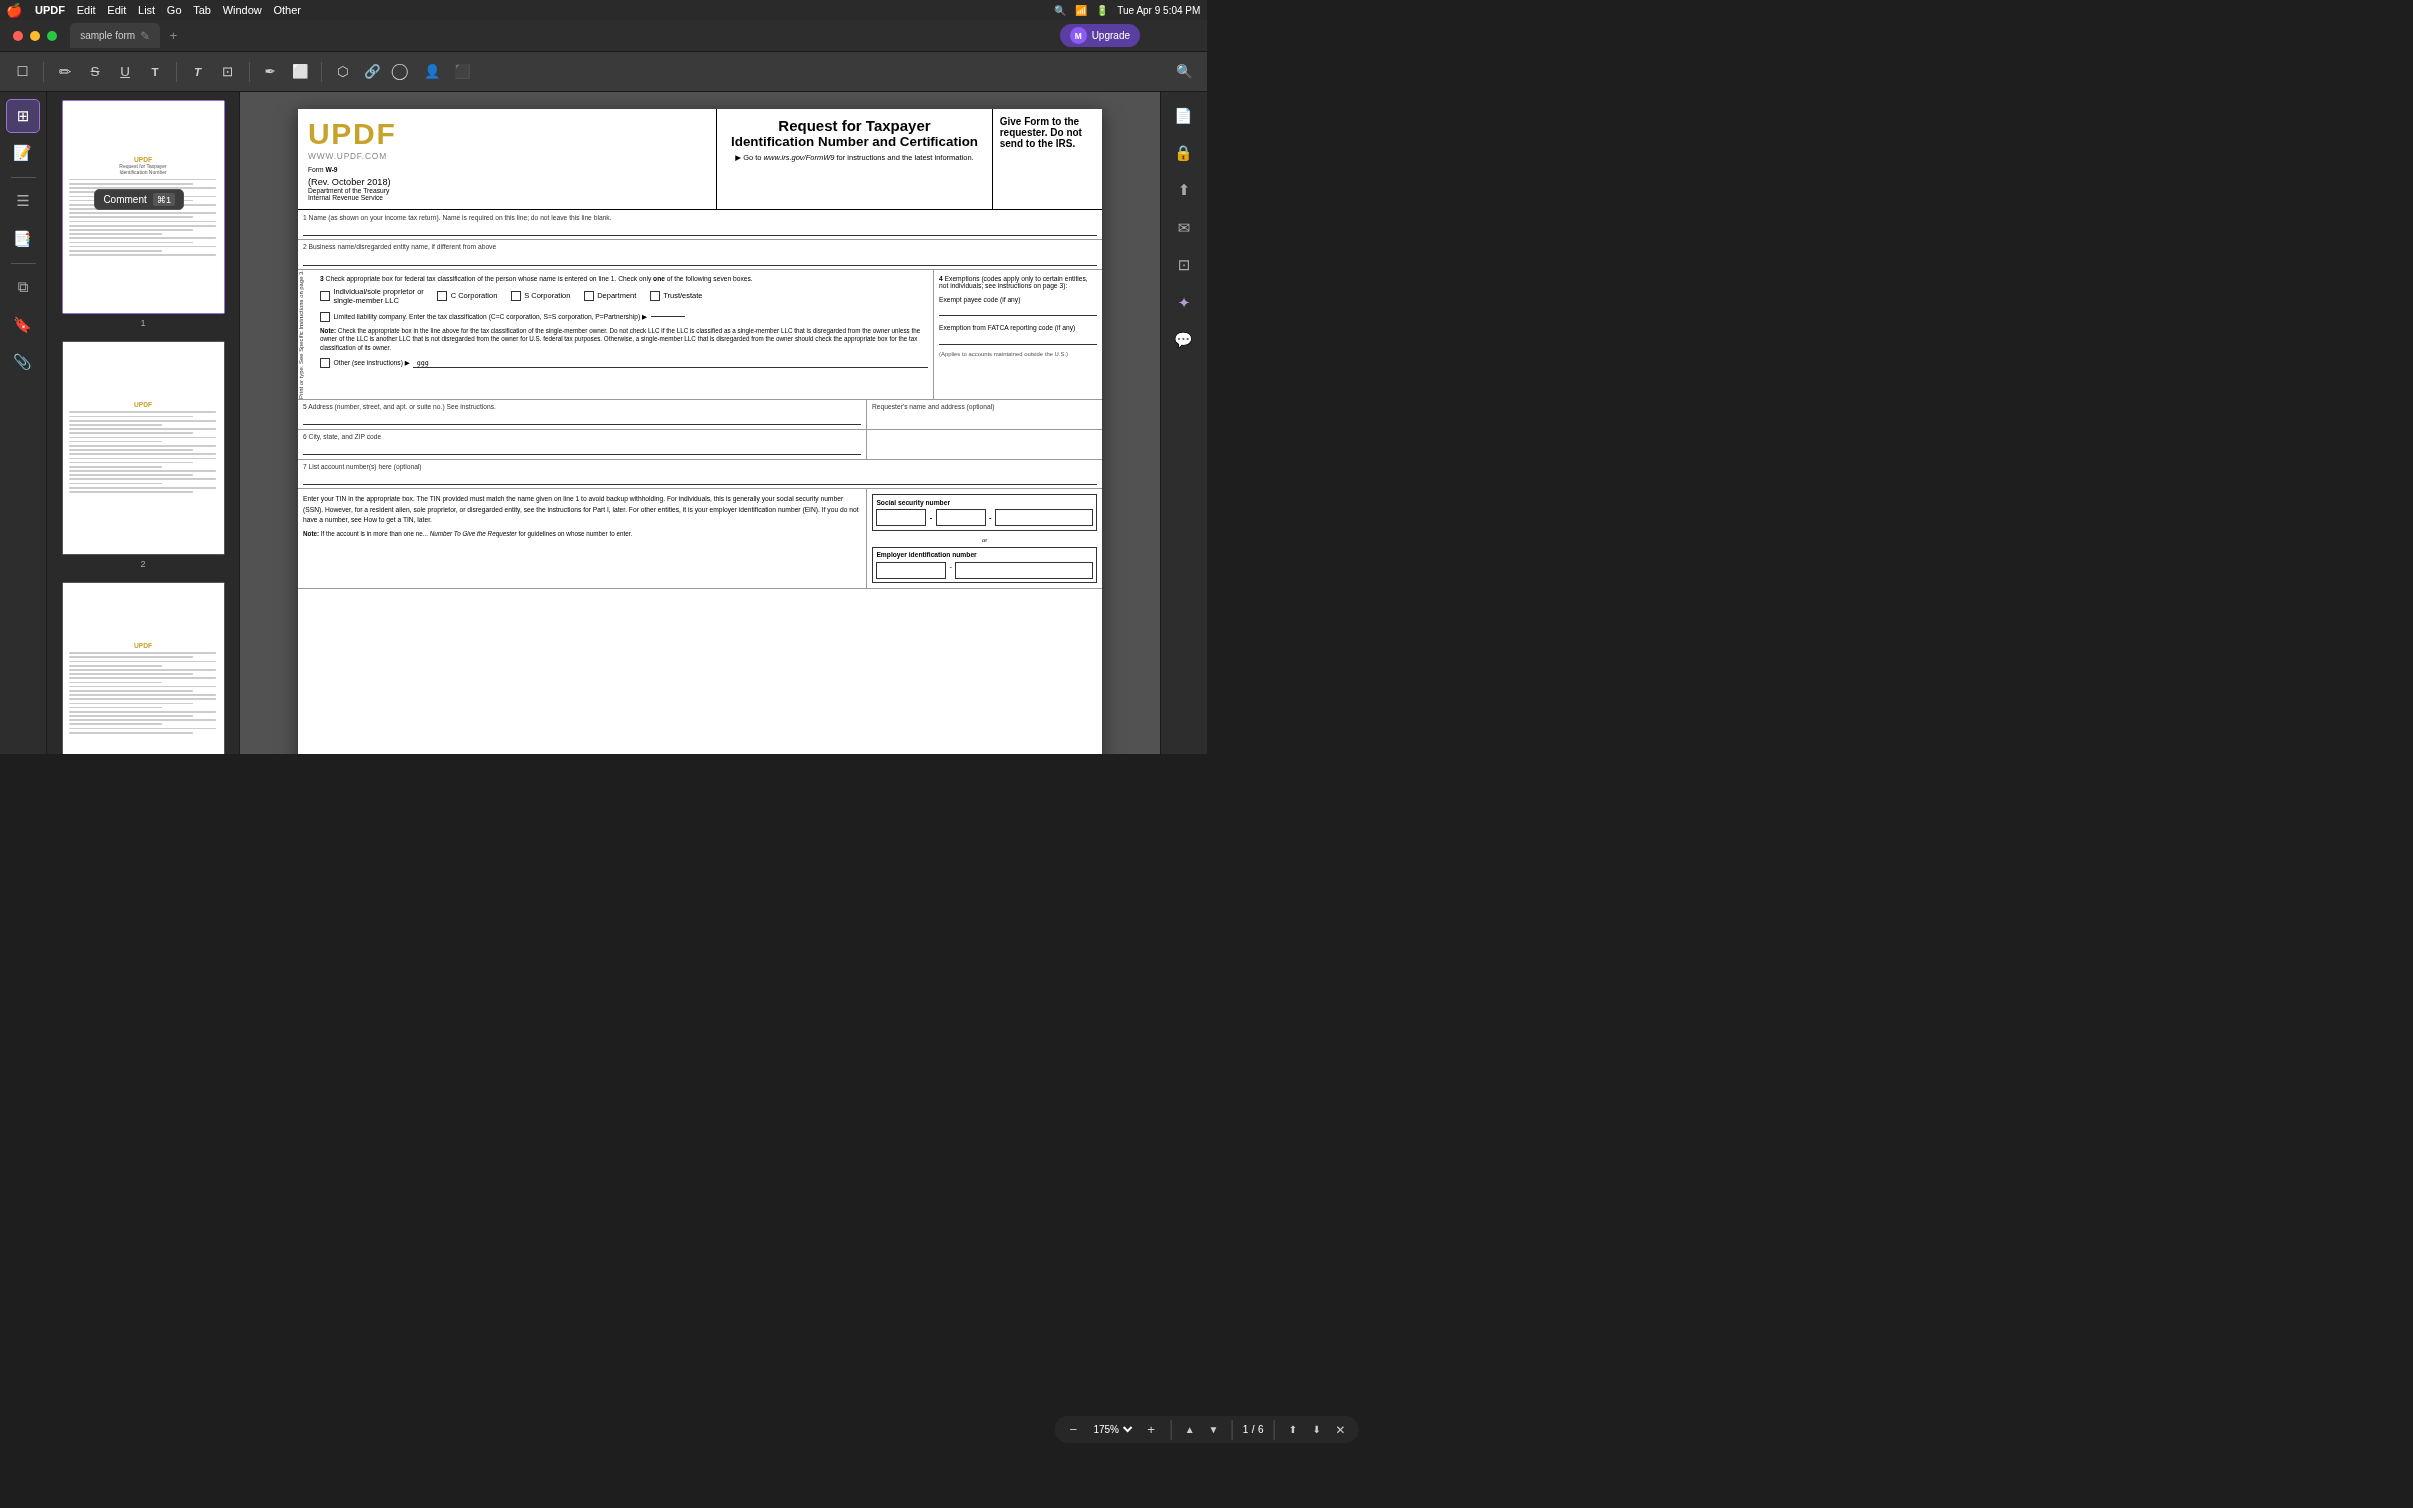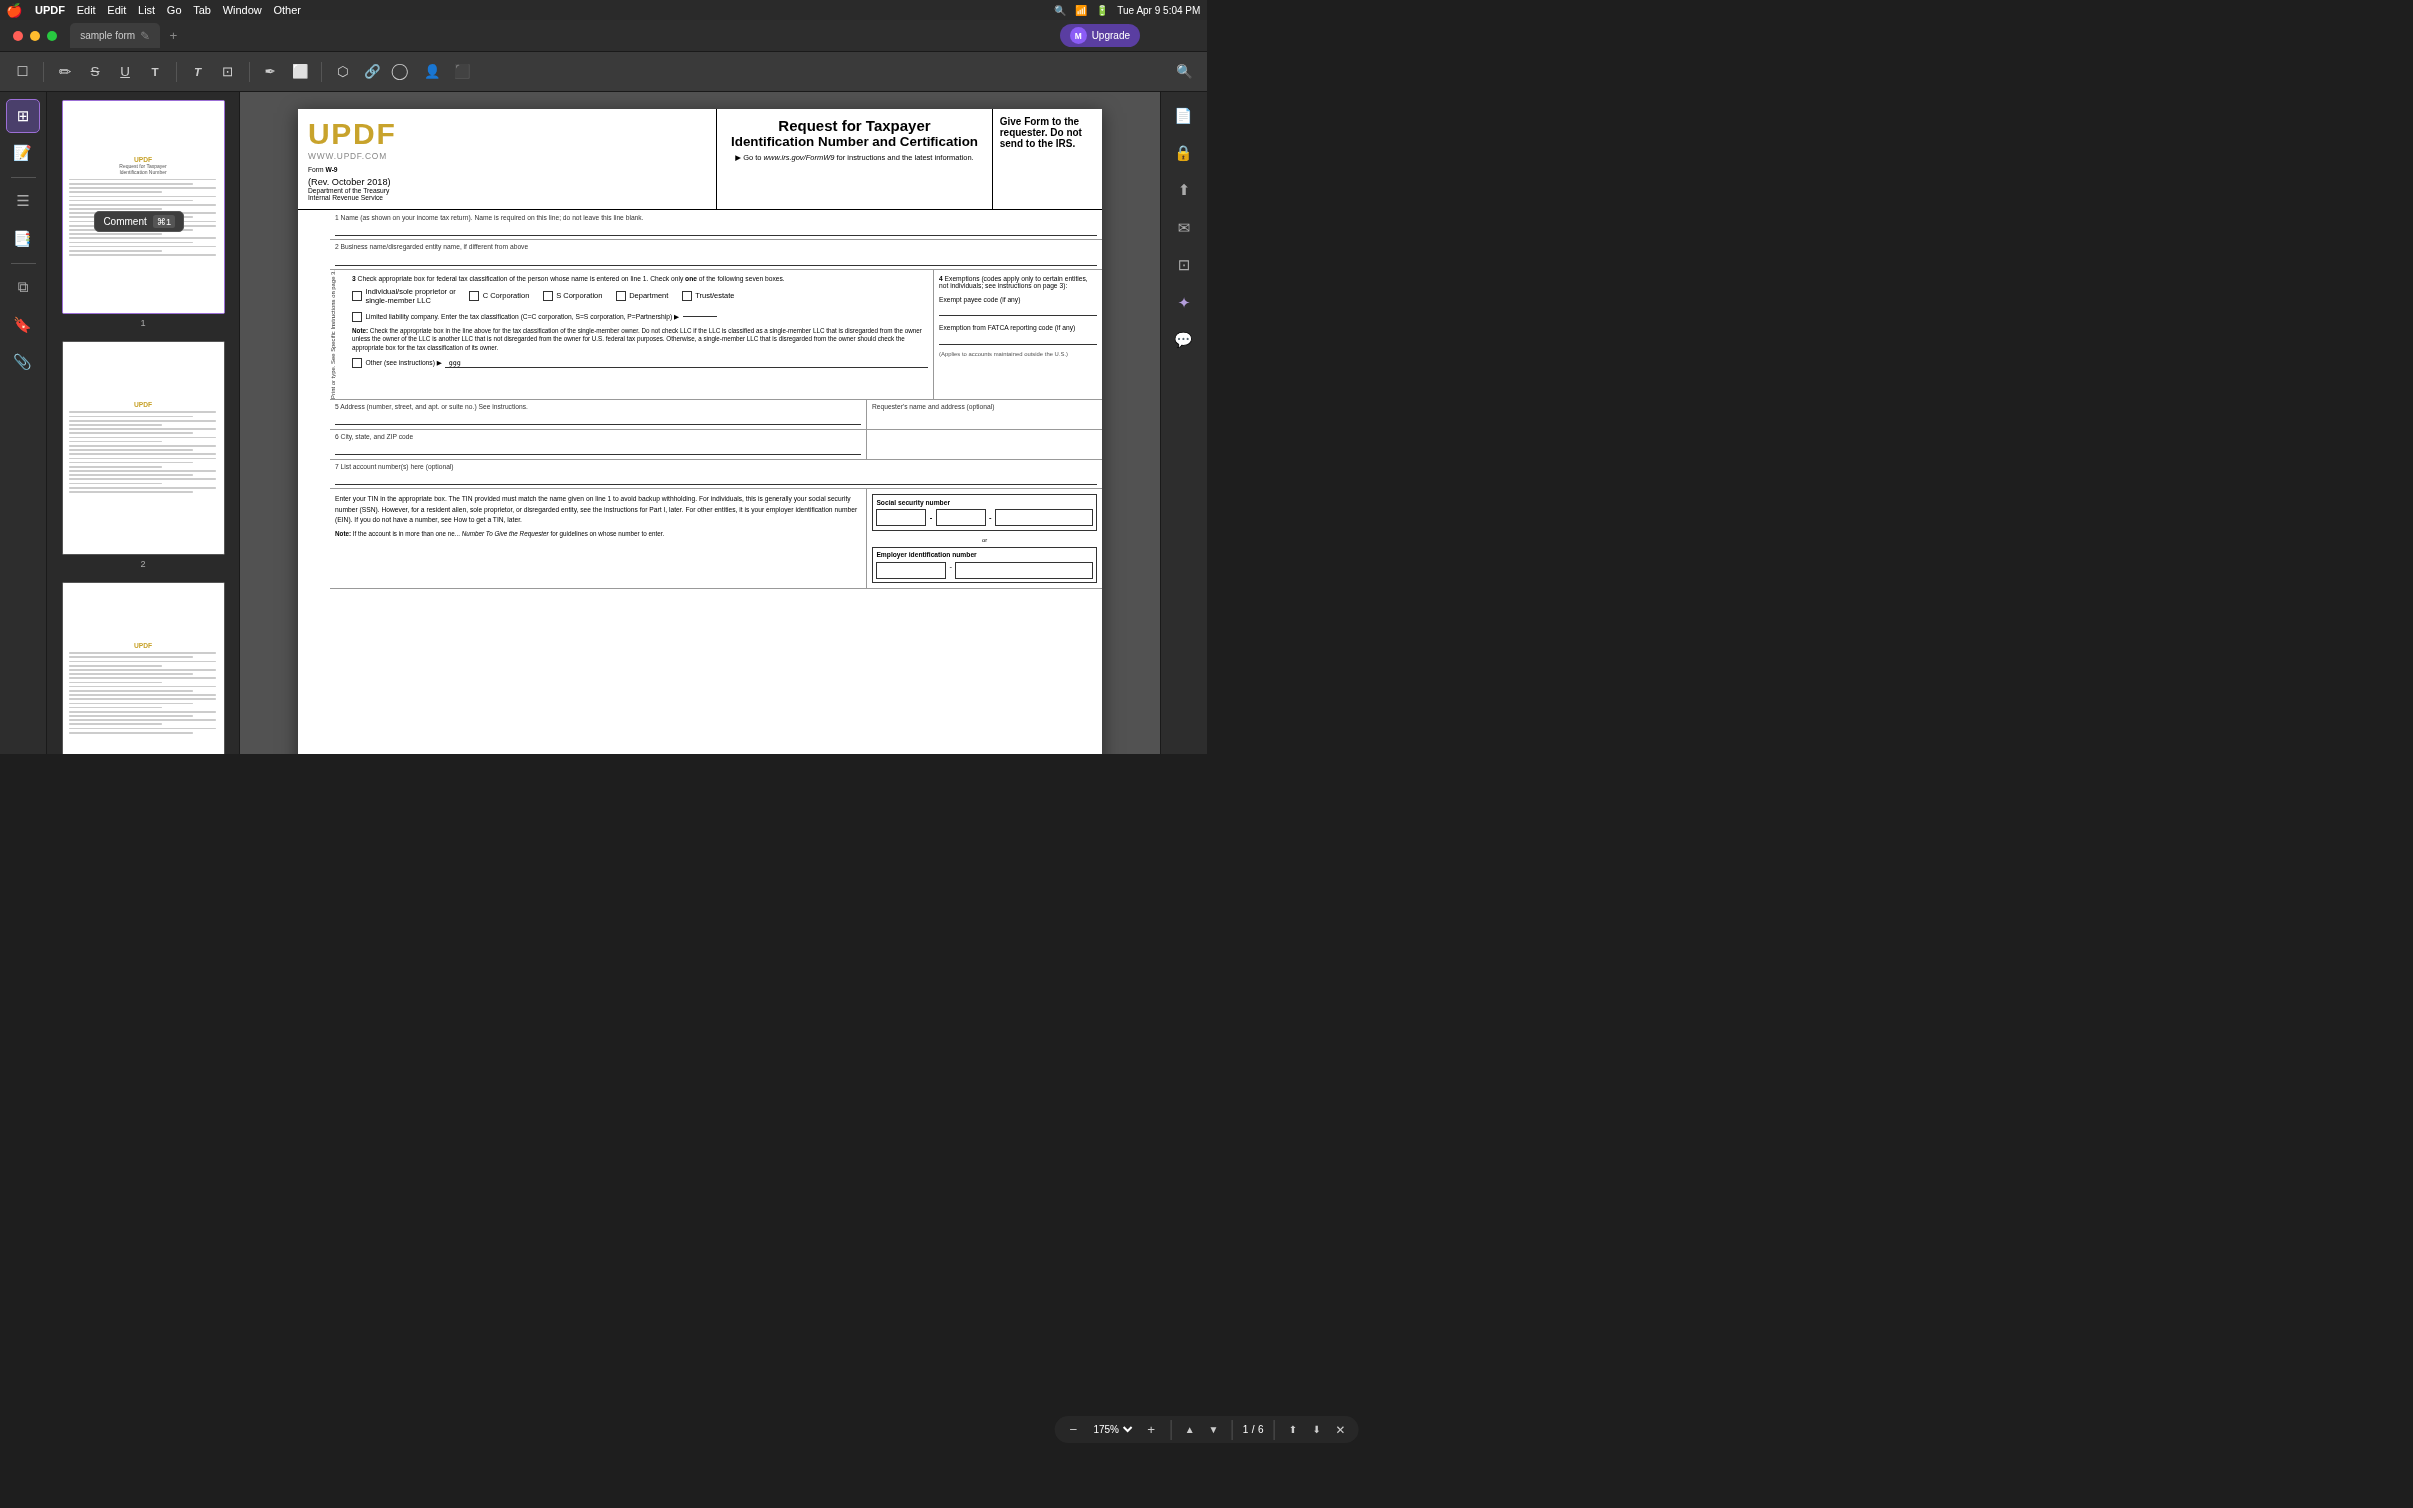--- a/index.html
+++ b/index.html
@@ -199,21 +199,21 @@
       border: 1.7px solid #9c6fd6;
     }
     .thumbnail-label {
       color: #aaa;
       font-size: 9.2px;
     }
 
     
     .comment-tooltip {
       position: absolute;
-      top: 119px;
+      top: 97px;
       left: 47px;
       background: #3d3d3d;
       border: 0.8px solid #555;
       border-radius: 5px;
       padding: 3.4px 8.4px;
       color: #fff;
       font-size: 10px;
       display: flex;
       align-items: center;
       gap: 6.7px;
@@ -297,21 +297,20 @@
     .pdf-header-right {
       width: 109px;
       padding: 6.7px;
       font-size: 10px;
       font-weight: bold;
       text-align: left;
     }
 
     .pdf-form-body {
       padding: 0;
-      margin-left: 32px;
     }
 
     .form-row {
       display: flex;
       border-bottom: 0.8px solid #999;
     }
     .form-cell {
       padding: 3.4px 5px;
       border-right: 0.8px solid #999;
       flex: 1;

